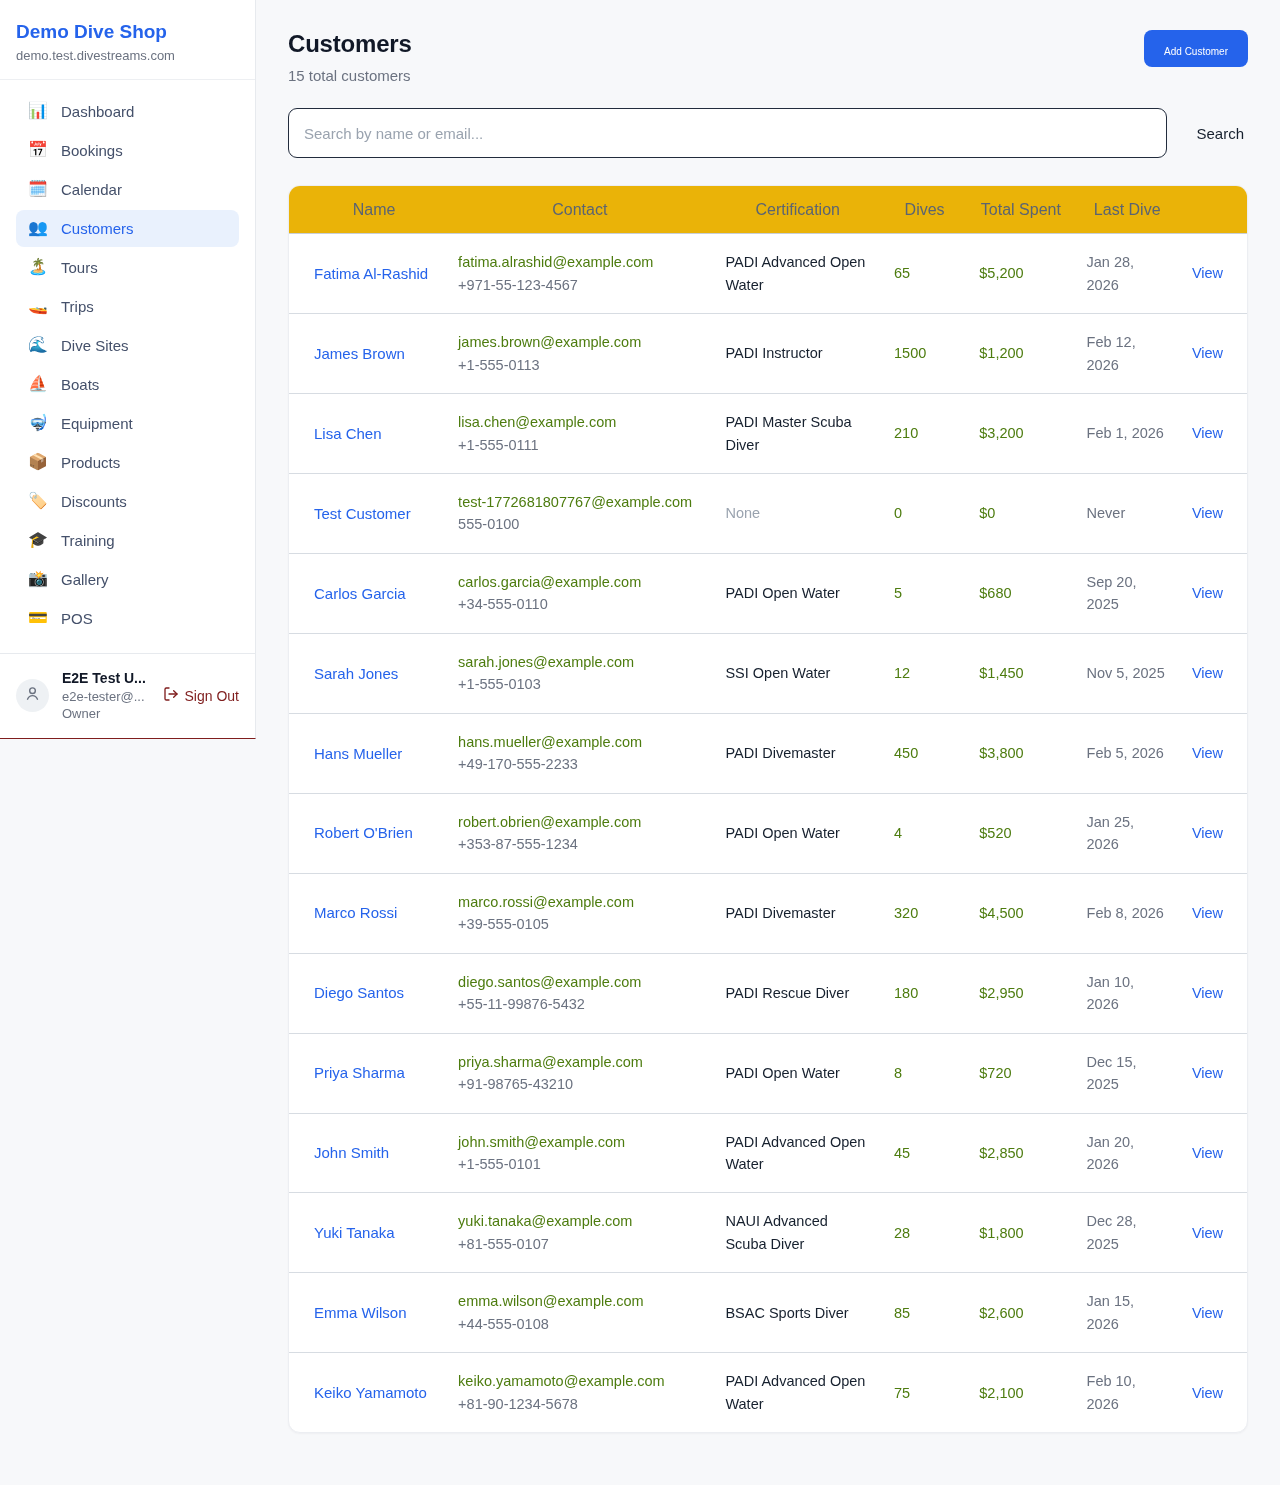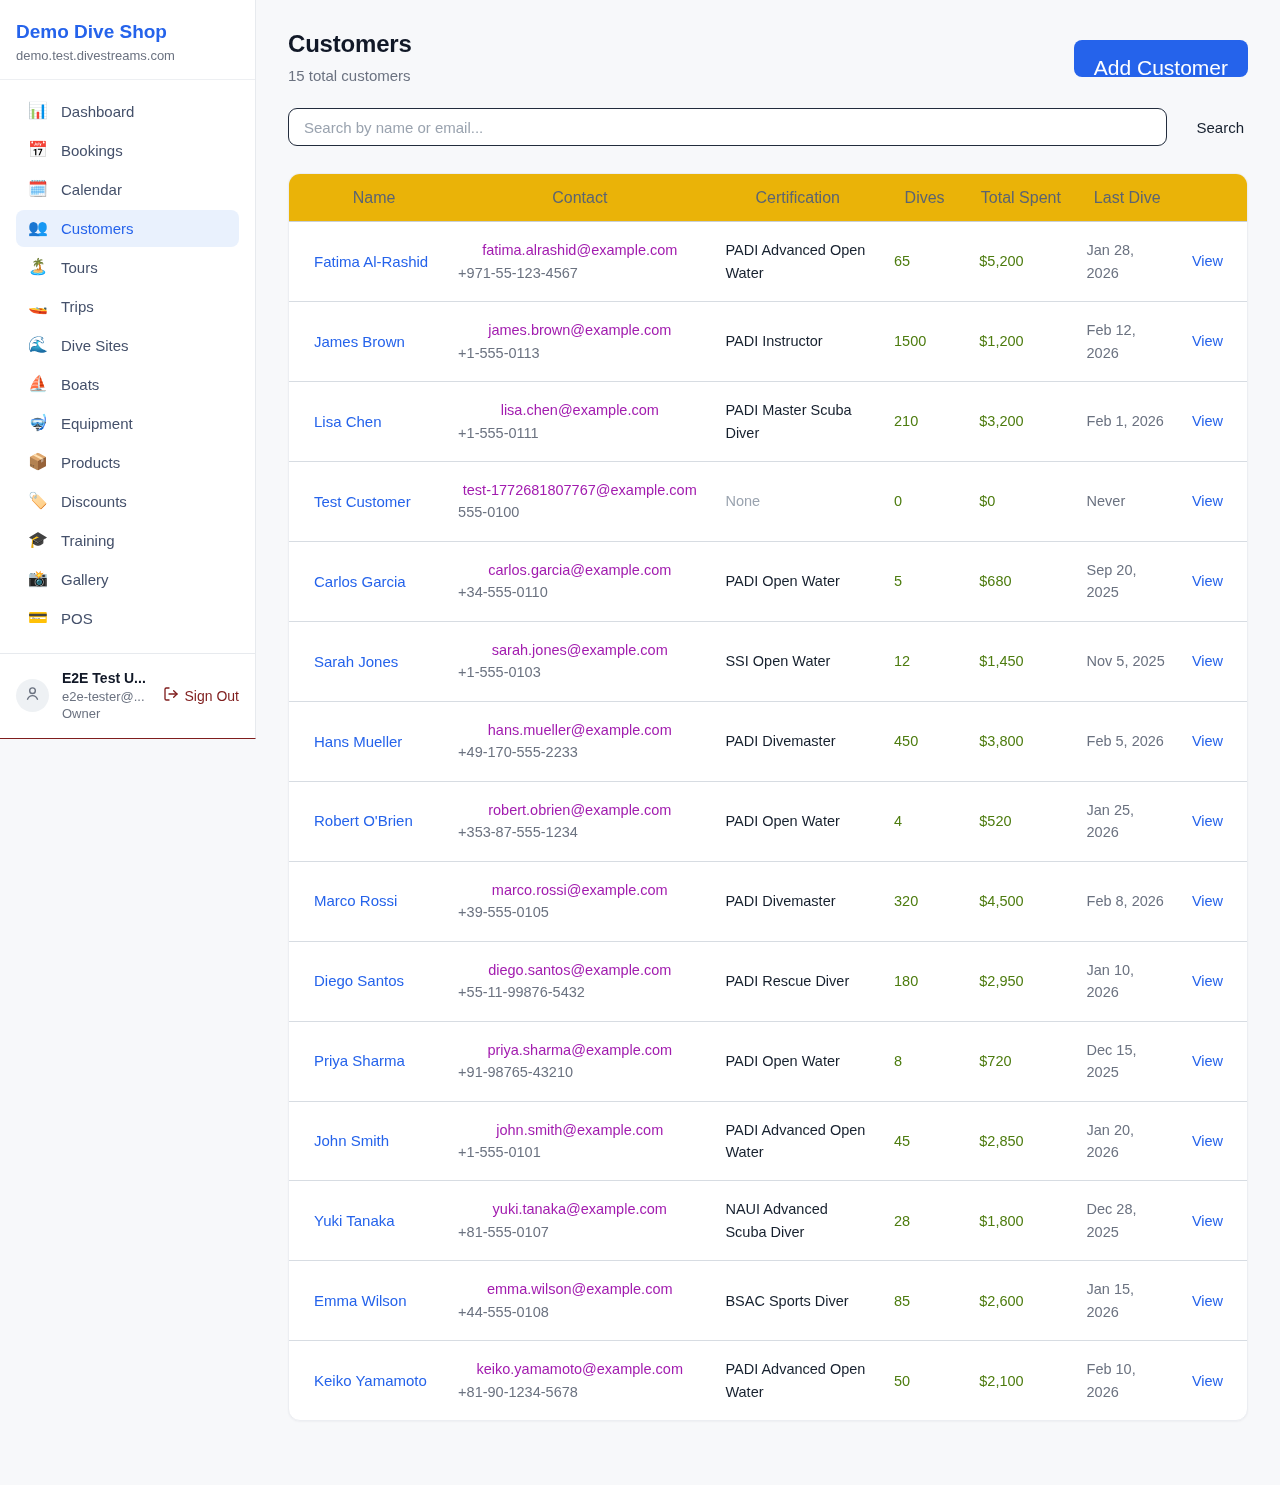--- a/index.html
+++ b/index.html
@@ -44,26 +44,26 @@
   .user-email, .user-role { white-space: nowrap; }
   .signout { display: flex; align-items: center; gap: 6px; color: #7f1d1d; font-size: 14px; cursor: pointer; white-space: nowrap; }
 
   
   main { flex: 1; padding: 30px 32px 31px; min-width: 0; }
   .page-head { display: flex; justify-content: space-between; align-items: flex-start; margin-bottom: 24px; }
   h1 { margin: 0 0 9px; font-size: 24px; font-weight: bold; color: #111827; letter-spacing: -0.2px; }
   .subtitle { font-size: 15px; color: #6b7280; }
   .add-btn {
     background: #2563eb; color: #ffffff; border: none; border-radius: 8px;
-    height: 37px; padding: 16px 20px; font-size: 21px; font-weight: 500;
-    font-family: "Liberation Sans", sans-serif; cursor: pointer; margin-top: 10px;
+    height: 37px; padding: 16px 20px; font-size: 10px; font-weight: 500;
+    font-family: "Liberation Sans", sans-serif; cursor: pointer; margin-top: 0;
   }
   .search-row { display: flex; align-items: center; gap: 25px; margin-bottom: 27px; }
   .search-input {
-    flex: 1; height: 38px; background: #fff;
+    flex: 1; height: 50px; background: #fff;
     border: 1.5px solid #222c3d; border-radius: 9px;
     padding: 0 15px; font-size: 15px; color: #111827;
     font-family: "Liberation Sans", sans-serif; outline: none;
   }
   .search-input::placeholder { color: #9aa3af; }
   .search-btn {
     background: none; border: none; padding: 0 4px;
     font-size: 15px; color: #16202e; font-family: "Liberation Sans", sans-serif; cursor: pointer;
   }
 
@@ -83,21 +83,21 @@
   }
   thead th:first-child, tbody td:first-child { padding-left: 25px; }
   tbody td {
     padding: 17px 12px; vertical-align: middle;
     font-size: 14.5px; line-height: 1.55;
     border-bottom: 1px solid #d7dce2;
     overflow-wrap: break-word; word-wrap: break-word;
   }
   tbody tr:last-child td { border-bottom: none; }
   .c-name a { color: #2563eb; font-weight: 500; font-size: 15px; text-decoration: none; cursor: pointer; }
-  .email { color: #a21caf; text-align: center; }
+  .email { color: #4d7c0f; }
   .phone { color: #6b7280; }
   .c-cert { color: #16202e; }
   .c-cert.muted { color: #9aa3af; }
   .c-dives, .c-spent { color: #4d7c0f; }
   .c-last { color: #6b7280; }
   .c-view a { color: #2563eb; text-decoration: none; cursor: pointer; }
 </style>
 </head>
 <body>
 
@@ -398,21 +398,21 @@
     <td class="c-last">Jan 15, 2026</td>
     <td class="c-view"><a>View</a></td>
   </tr>
             <tr>
     <td class="c-name"><a>Keiko Yamamoto</a></td>
     <td class="c-contact">
       <div class="email">keiko.yamamoto@example.com</div>
       <div class="phone">+81-90-1234-5678</div>
     </td>
     <td class="c-cert">PADI Advanced Open Water</td>
-    <td class="c-dives">50</td>
+    <td class="c-dives">75</td>
     <td class="c-spent">$2,100</td>
     <td class="c-last">Feb 10, 2026</td>
     <td class="c-view"><a>View</a></td>
   </tr>
           </tbody>
       </table>
     </div>
   </main>
 
 </div>

